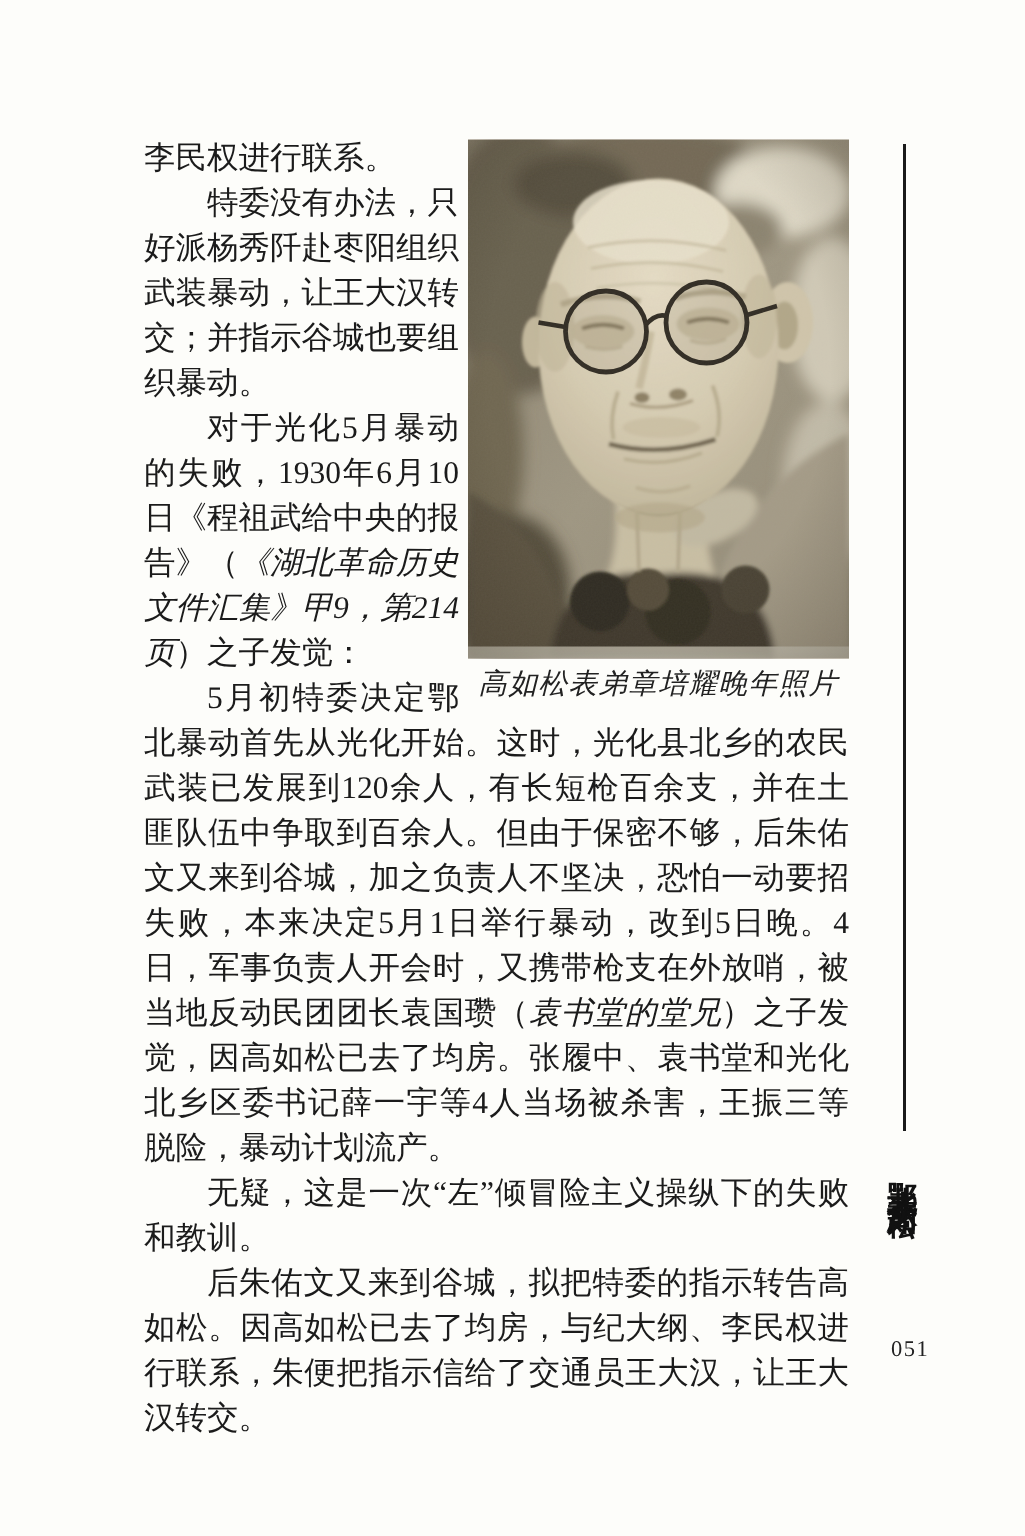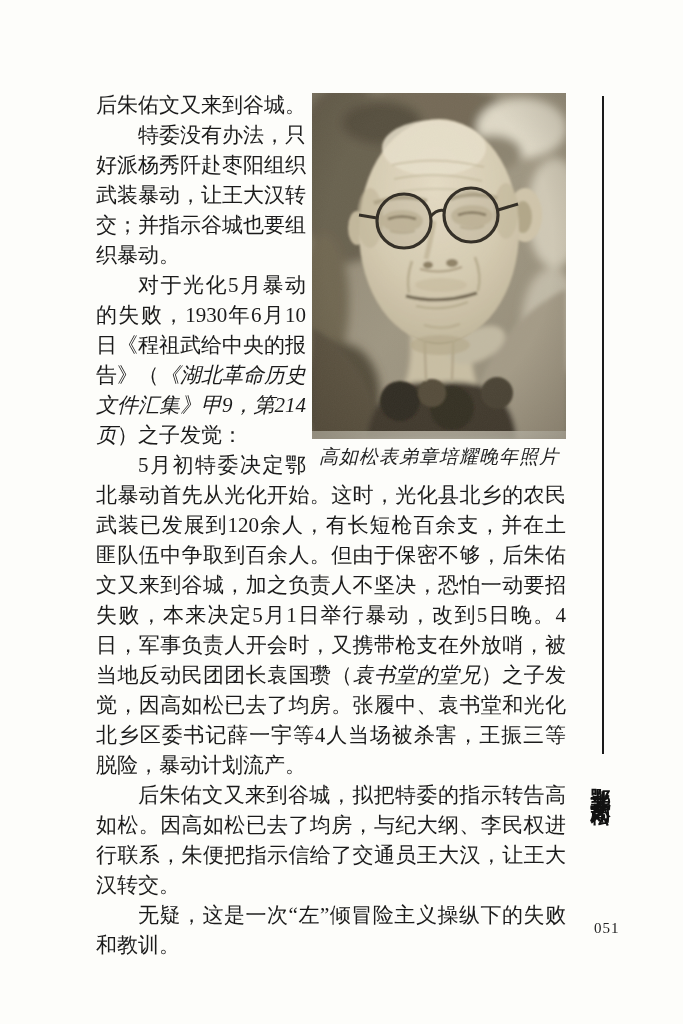--- a/index.html
+++ b/index.html
@@ -58,21 +58,21 @@
     text-orientation:upright;
     font-size:20px;
     font-weight:600;
     letter-spacing:3px;
     color:#111;
     width:24px;
     height:170px;
   }
   .page-number{
     position:absolute;
-    left:594px;top:920px;
+    left:594px;top:892px;
     font-size:15px;
     letter-spacing:1px;
     color:#222;
   }
 </style>
 </head>
 <body>
 
 <div class="page">
 
@@ -184,25 +184,25 @@
 
           <rect y="338" width="254" height="8" fill="#cdc8ba" opacity="0.8"></rect>
           <rect width="254" height="346" fill="#6b5a3a" opacity="0.05"></rect>
           <rect width="254" height="346" fill="url(#vig)"></rect>
           <rect width="254" height="346" filter="url(#grain)" opacity="0.5"></rect>
         </svg>
       </div>
       <div class="caption">高如松表弟章培耀晚年照片</div>
     </div>
 
-    <p class="no-indent"><span>后朱佑文又来到谷城。</span></p>
+    <p class="no-indent"><span>李民权进行联系。</span></p>
     <p><span>特委没有办法，只好派杨秀阡赴枣阳组织武装暴动，让王大汉转交；并指示谷城也要组织暴动。</span></p>
     <p><span>对于光化5月暴动的失败，1930年6月10日《程祖武给中央的报告》（</span><span class="kai">《湖北革命历史文件汇集》甲9，第214页</span><span>）之子发觉：</span></p>
     <p><span>5月初特委决定鄂北暴动首先从光化开始。这时，光化县北乡的农民武装已发展到120余人，有长短枪百余支，并在土匪队伍中争取到百余人。但由于保密不够，后朱佑文又来到谷城，加之负责人不坚决，恐怕一动要招失败，本来决定5月1日举行暴动，改到5日晚。4日，军事负责人开会时，又携带枪支在外放哨，被当地反动民团团长袁国瓒（</span><span class="kai">袁书堂的堂兄</span><span>）之子发觉，因高如松已去了均房。张履中、袁书堂和光化北乡区委书记薛一宇等4人当场被杀害，王振三等脱险，暴动计划流产。</span></p>
+    <p><span>无疑，这是一次“左”倾冒险主义操纵下的失败和教训。</span></p>
     <p><span>后朱佑文又来到谷城，拟把特委的指示转告高如松。因高如松已去了均房，与纪大纲、李民权进行联系，朱便把指示信给了交通员王大汉，让王大汉转交。</span></p>
-    <p><span>无疑，这是一次“左”倾冒险主义操纵下的失败和教训。</span></p>
   </div>
 
   <div class="margin-rule"></div>
   <div class="margin-title">鄂北赤子高如松</div>
   <div class="page-number">051</div>
 
 </div>
 
 </body></html>

